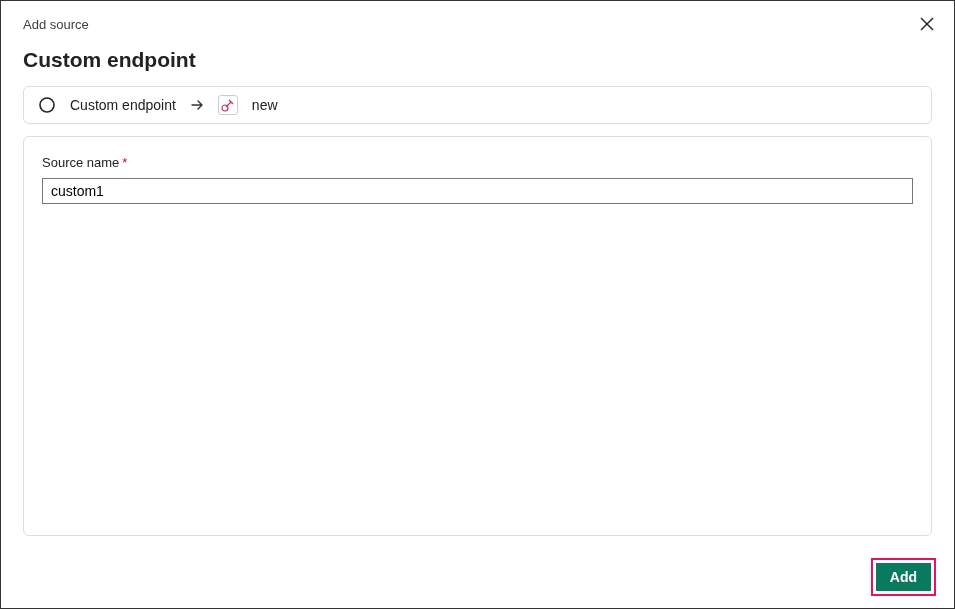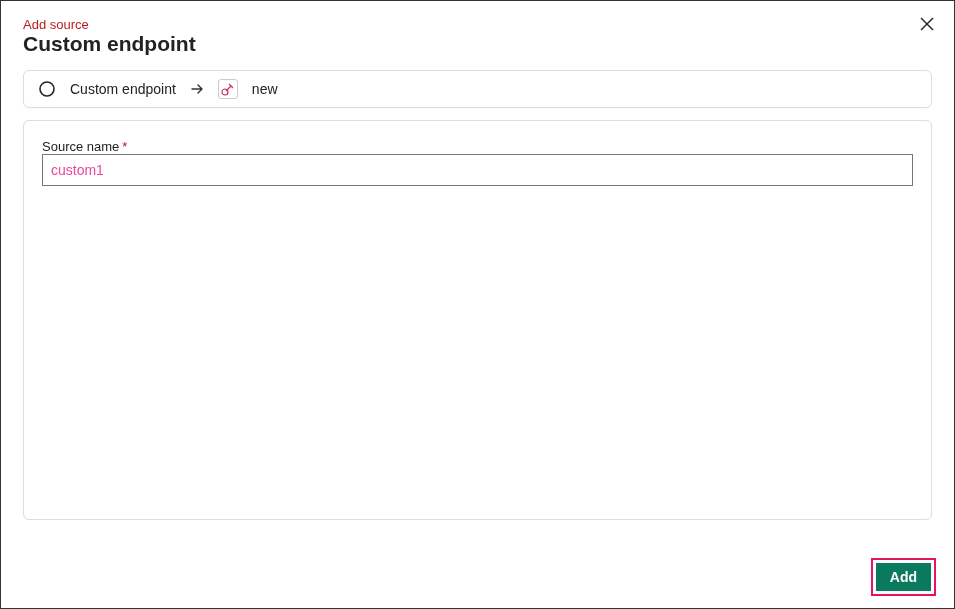--- a/index.html
+++ b/index.html
@@ -11,22 +11,22 @@
       font-family: "Segoe UI", -apple-system, BlinkMacSystemFont, sans-serif;
       width: 955px;
       height: 609px;
       background: #fff;
       border: 1px solid #333;
       position: relative;
       padding: 16px 22px;
     }
     .header-label {
       font-size: 13px;
-      color: #b91c1c;
-      margin-bottom: 0;
+      color: #404040;
+      margin-bottom: 16px;
     }
     .page-title {
       font-size: 21px;
       font-weight: 600;
       color: #222;
       margin-bottom: 14px;
     }
     .close-btn {
       position: absolute;
       top: 12px;
@@ -73,35 +73,35 @@
     }
     .form-card {
       border: 1px solid #ddd;
       border-radius: 6px;
       padding: 18px 18px 24px 18px;
       min-height: 400px;
     }
     .field-label {
       font-size: 13px;
       color: #222;
-      margin-bottom: 0;
+      margin-bottom: 8px;
       display: flex;
       gap: 3px;
     }
     .req-star {
       color: #c50f1f;
     }
     .text-input {
       width: 100%;
-      height: 32px;
+      height: 26px;
       border: 1px solid #777;
       padding: 4px 8px;
       font-size: 14px;
       font-family: inherit;
-      color: #ec4899;
+      color: #000000;
     }
     .footer-add {
       position: absolute;
       right: 18px;
       bottom: 12px;
     }
     .add-highlight {
       border: 2px solid #e3165b;
       padding: 3px;
       display: inline-block;

